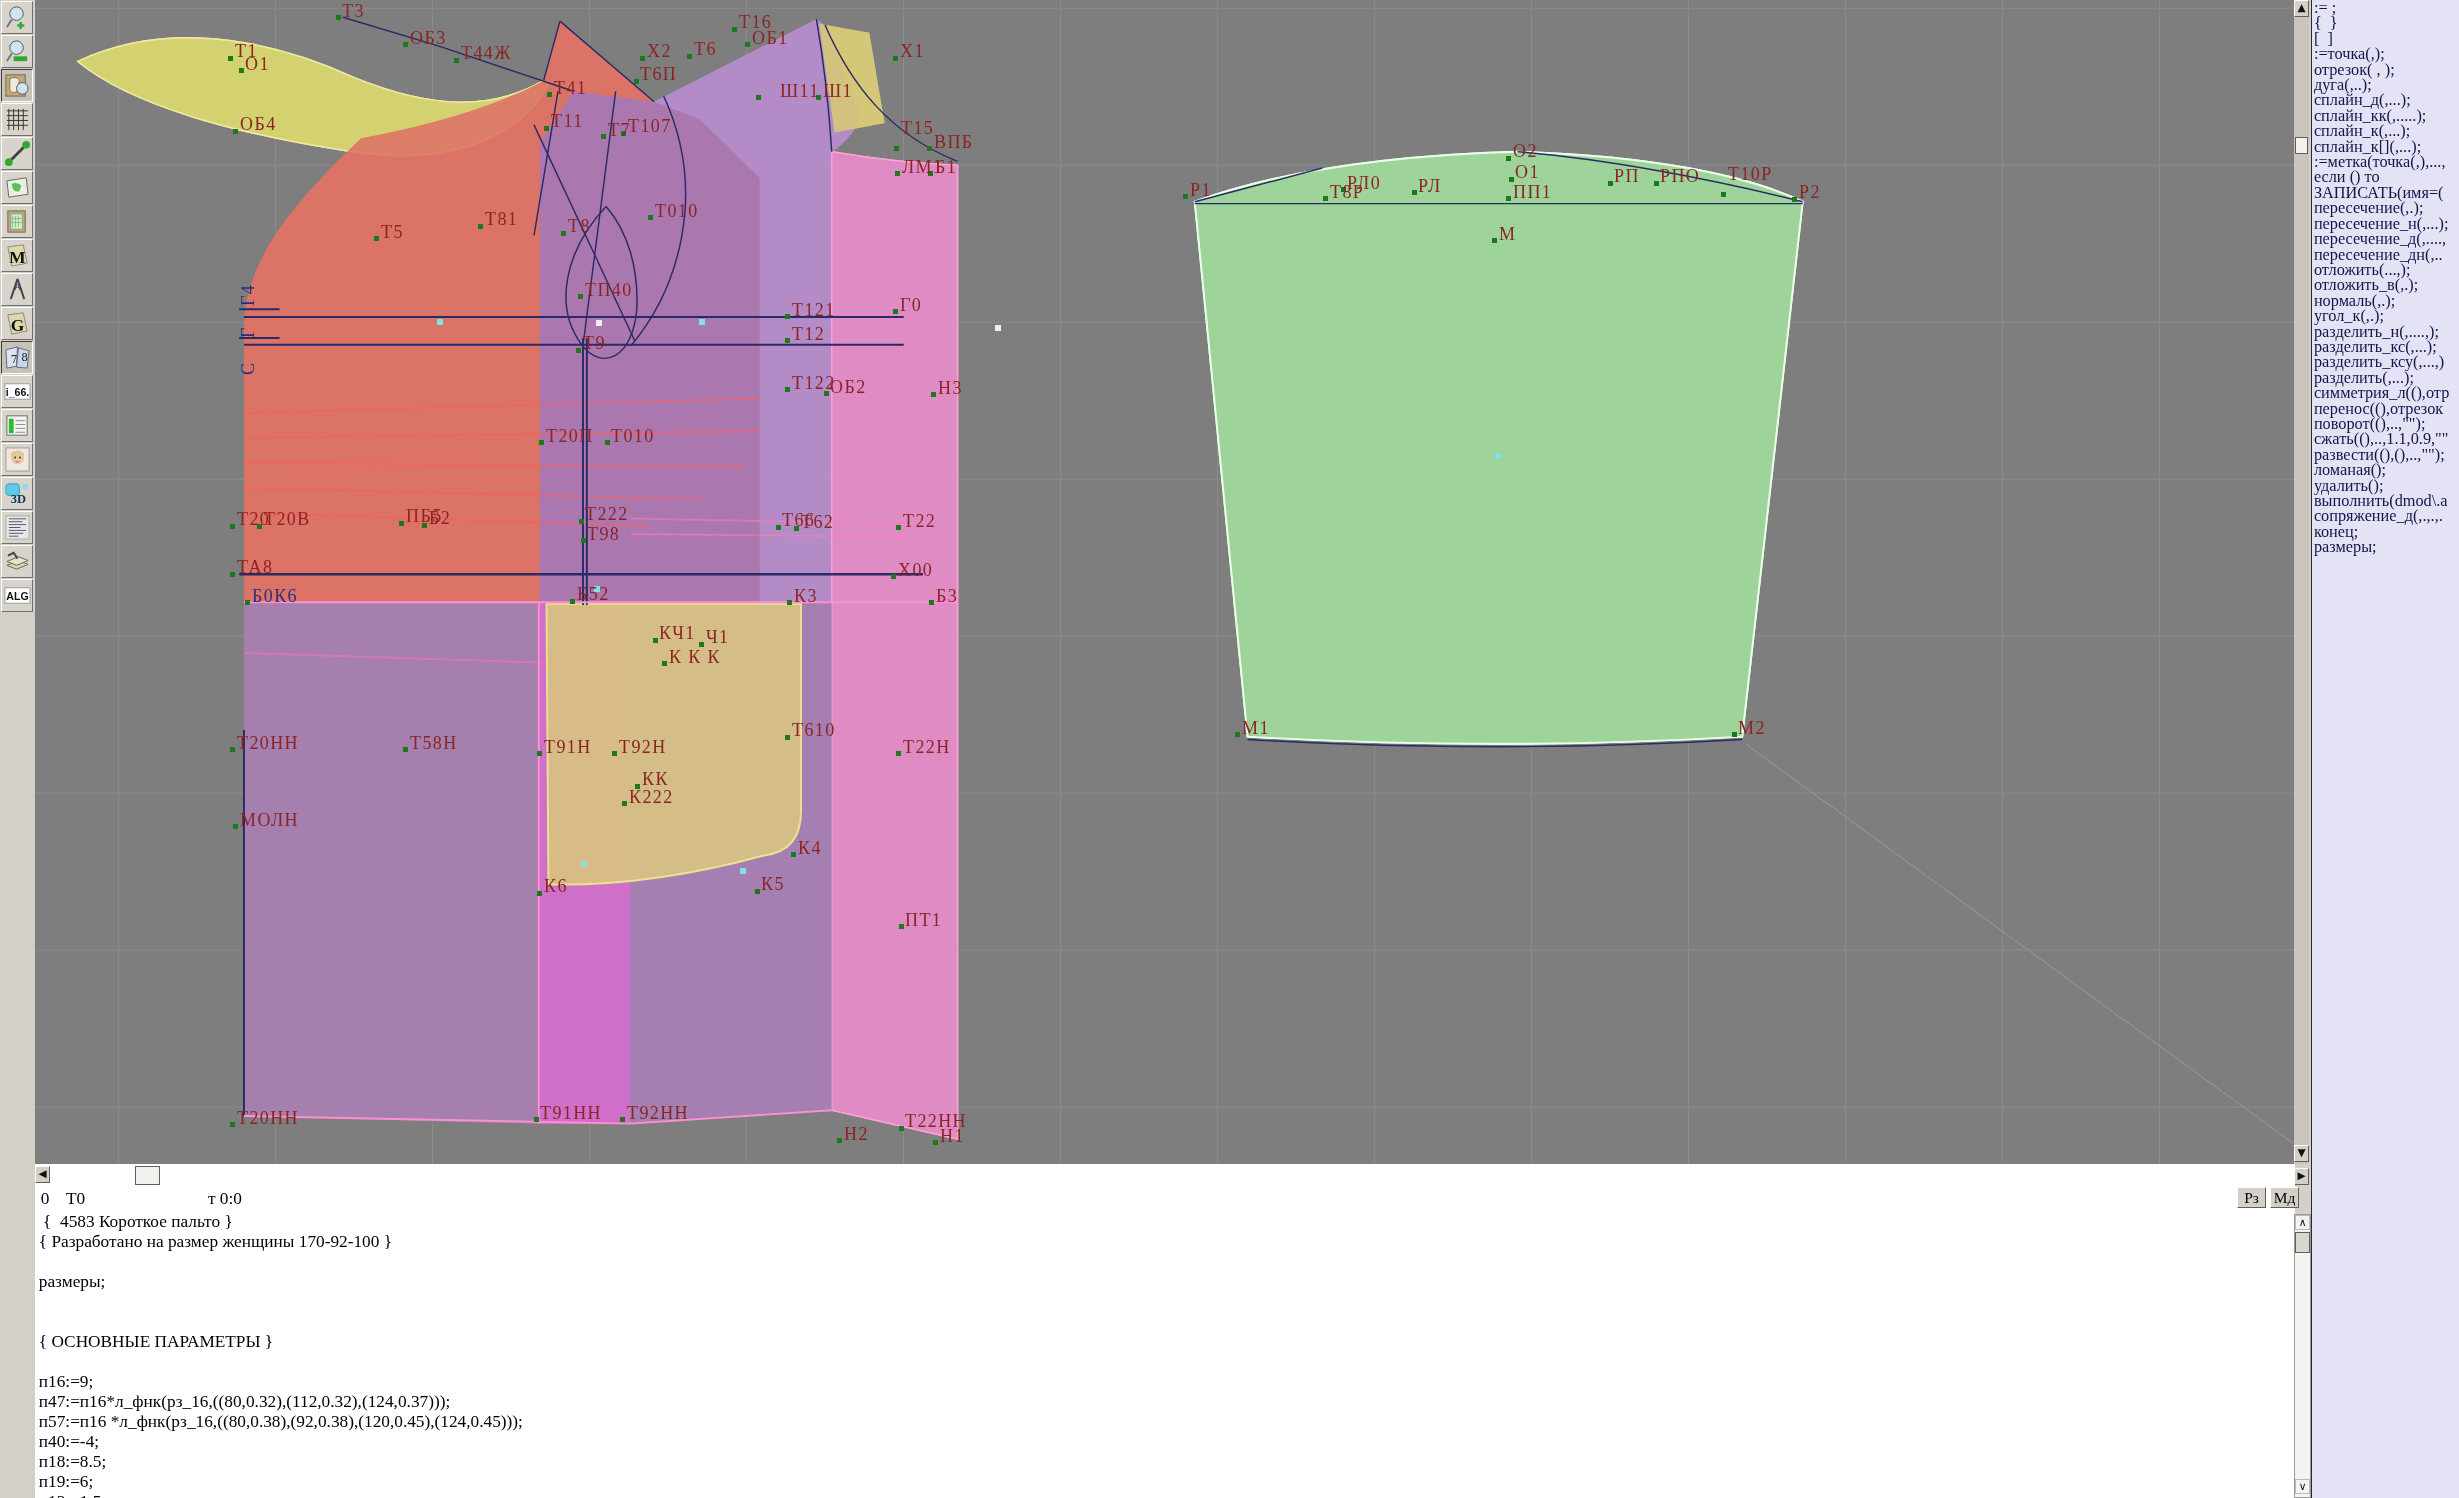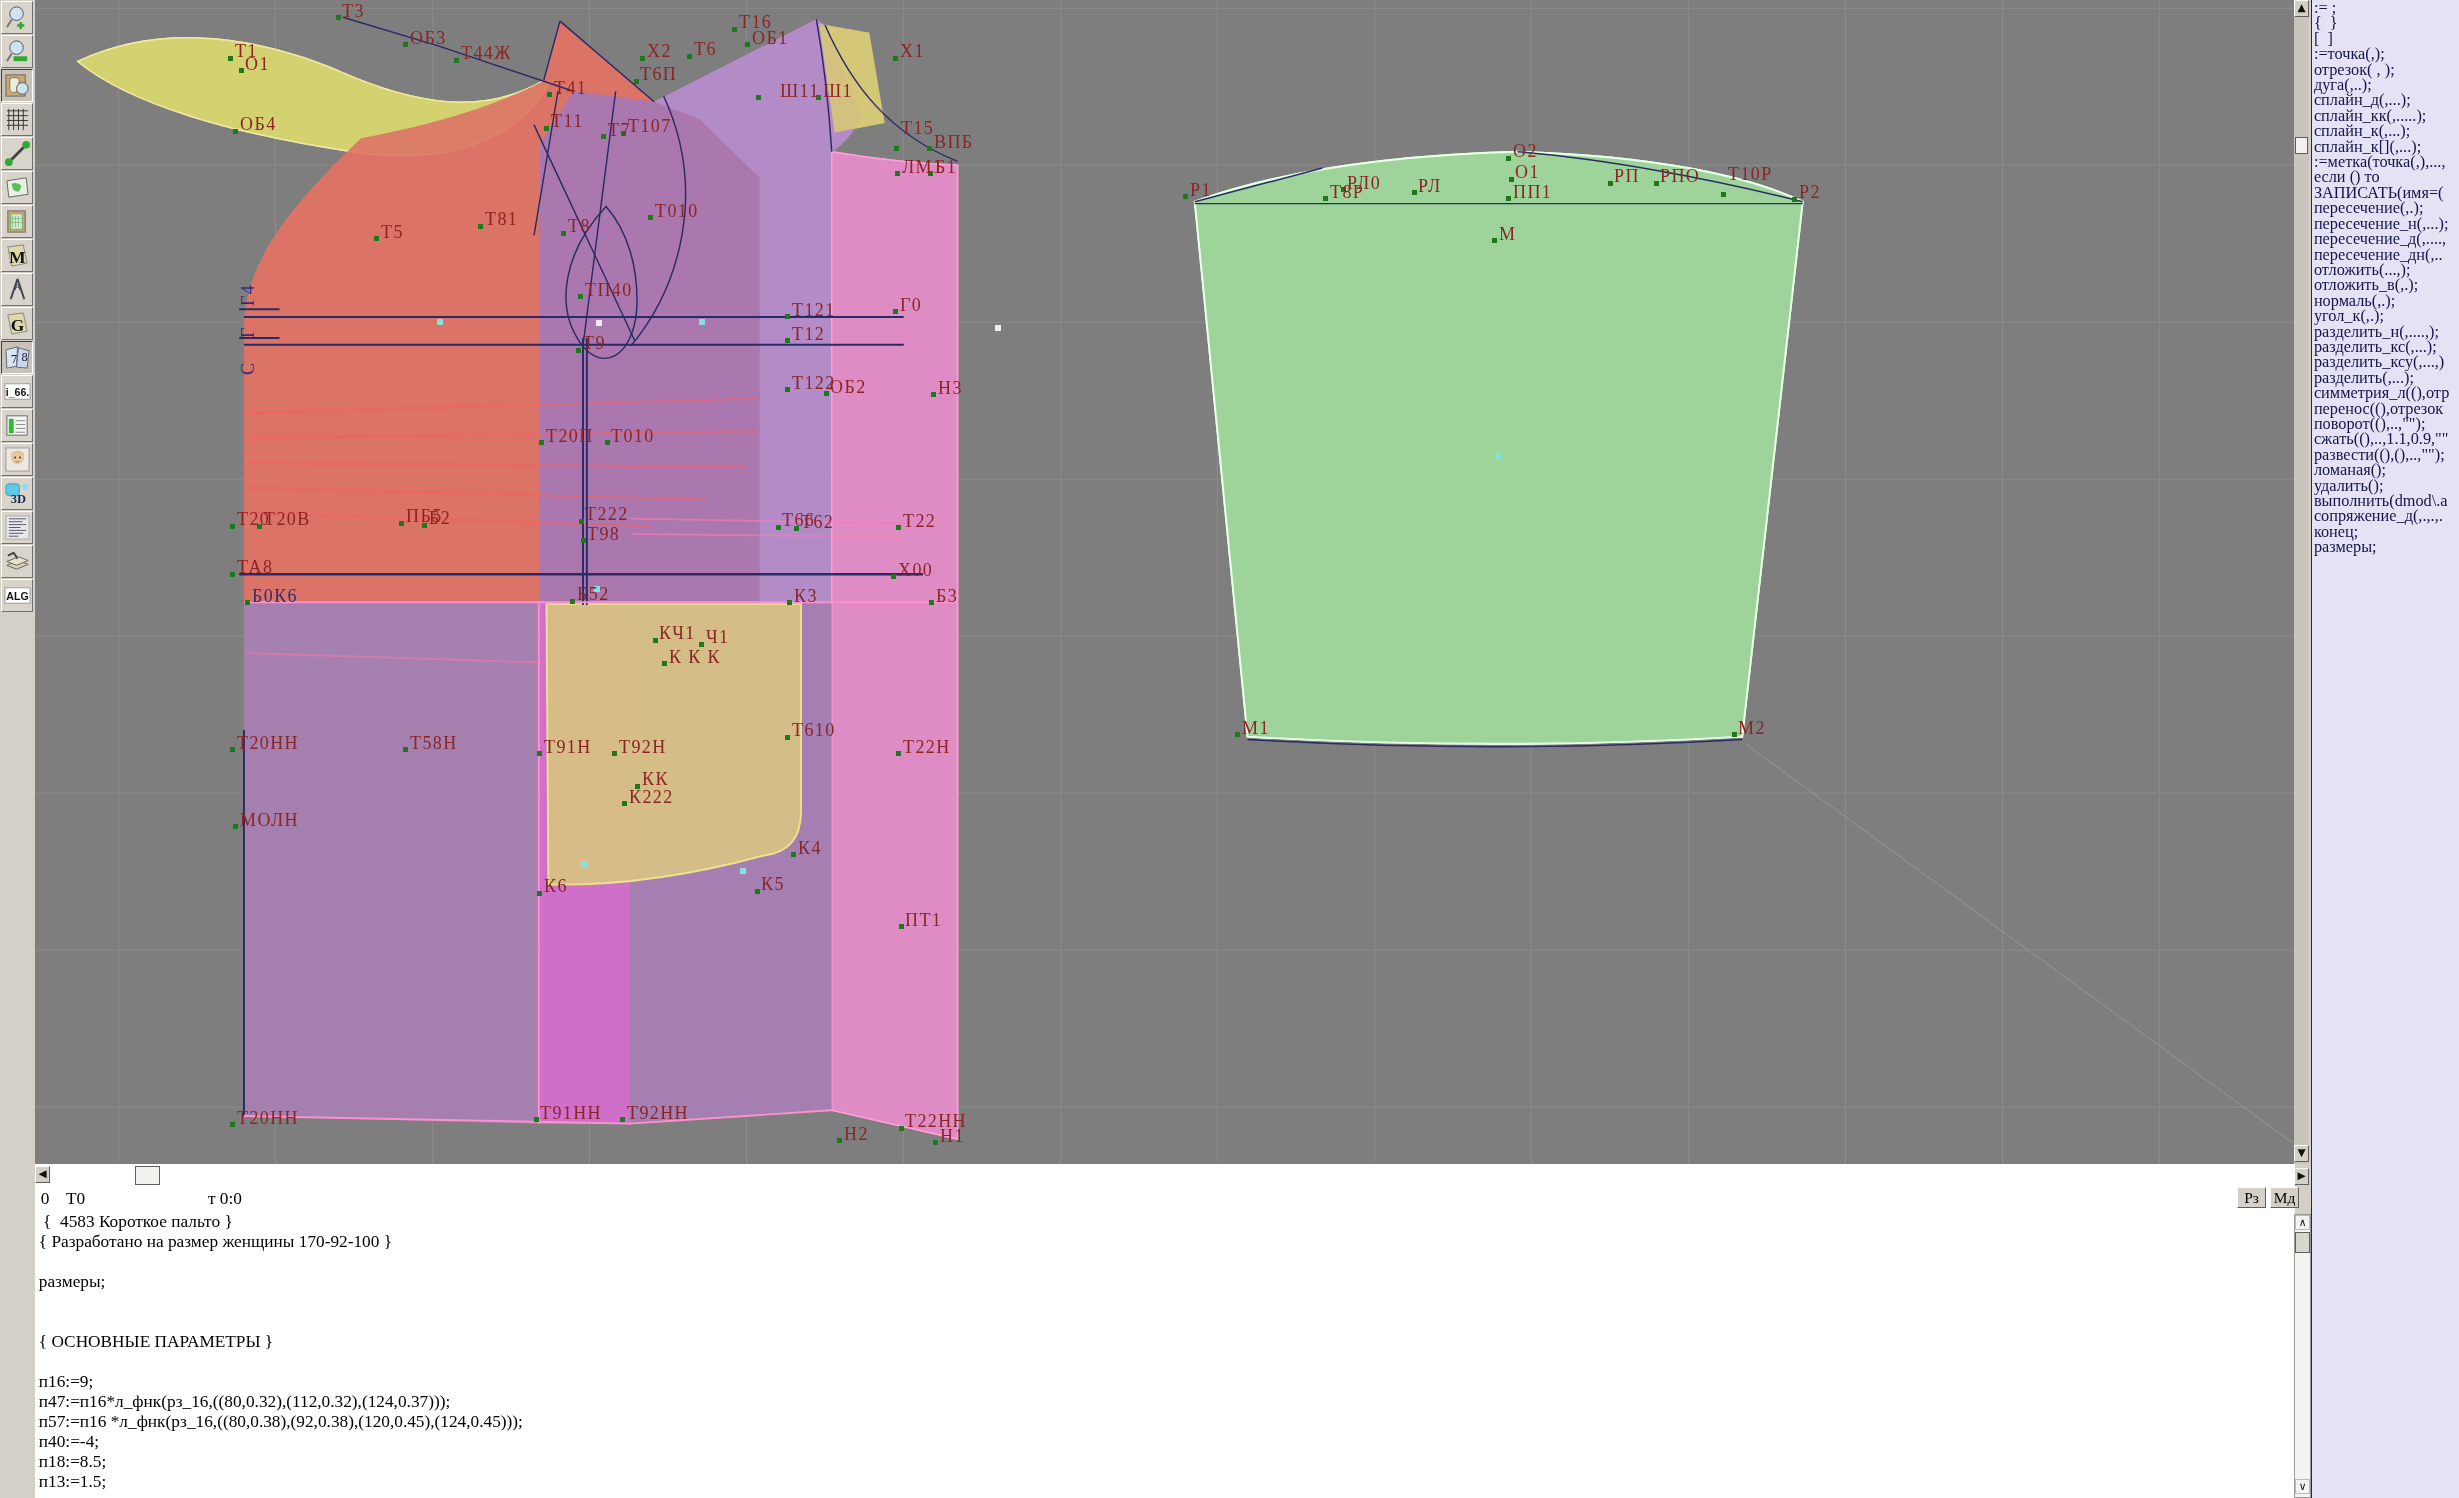--- a/index.html
+++ b/index.html
@@ -474,20 +474,21 @@
         <div class="edline">размеры;</div>
         <div class="edline"></div>
         <div class="edline"></div>
         <div class="edline">{ ОСНОВНЫЕ ПАРАМЕТРЫ }</div>
         <div class="edline"></div>
         <div class="edline">п16:=9;</div>
         <div class="edline">п47:=п16*л_фнк(рз_16,((80,0.32),(112,0.32),(124,0.37)));</div>
         <div class="edline">п57:=п16 *л_фнк(рз_16,((80,0.38),(92,0.38),(120,0.45),(124,0.45)));</div>
         <div class="edline">п40:=-4;</div>
         <div class="edline">п18:=8.5;</div>
+        <div class="edline">п19:=6;</div>
         <div class="edline">п13:=1.5;</div>
       </div>
   </div>
 
   <div style="position:absolute;left:2294px;top:1214px;width:17.3px;height:284px;background:#f4f3ef;border:1px solid #9a9a9a;box-sizing:border-box;"></div>
   <div class="sb-btn" style="left:2295px;top:1215px;width:15.4px;height:15.4px;background:#f4f3ef;border-color:#bbb;">∧</div>
   <div class="sb-thumb" style="left:2295px;top:1232px;width:15.4px;height:21px;background:#d9d6ce;"></div>
   <div class="sb-btn" style="left:2295px;top:1479px;width:15.4px;height:15.4px;background:#f4f3ef;border-color:#bbb;">∨</div>
 
   <div id="panel">

